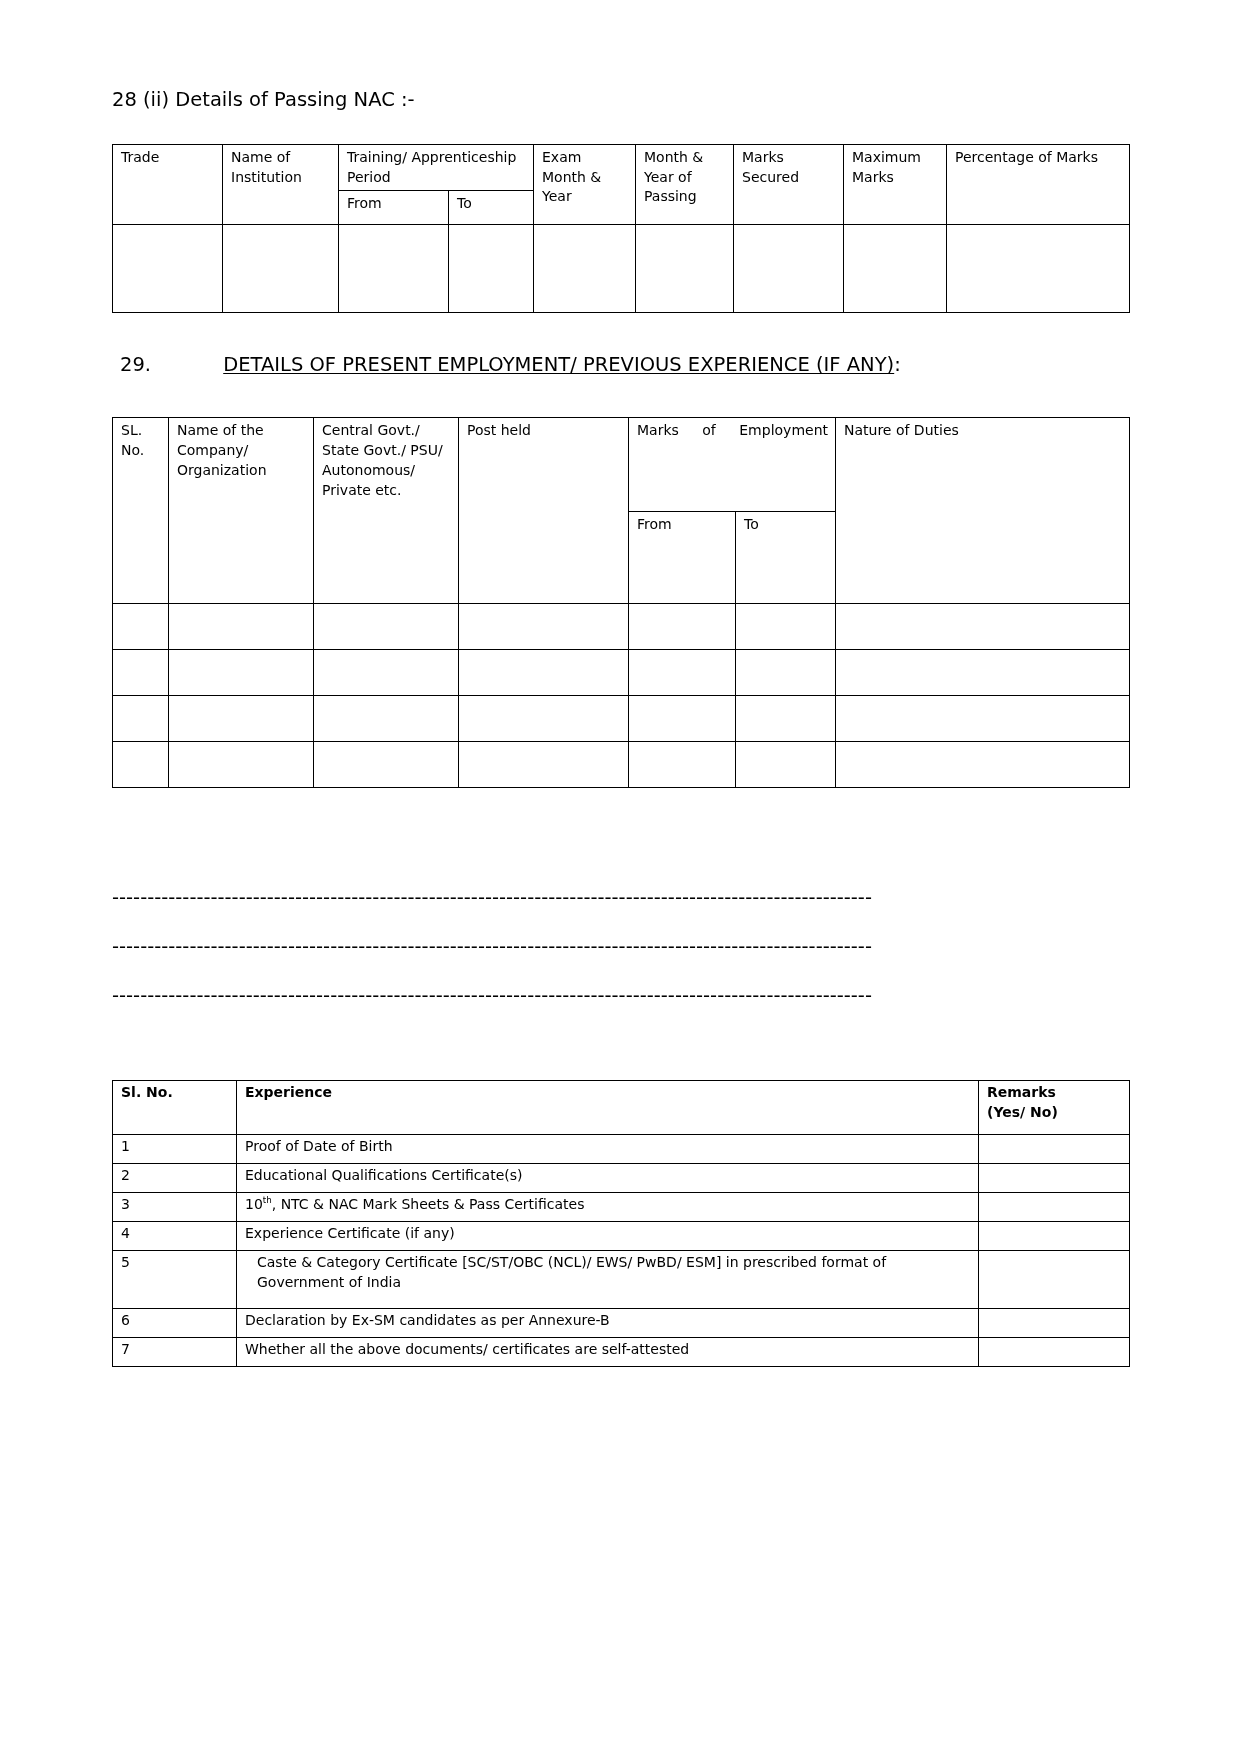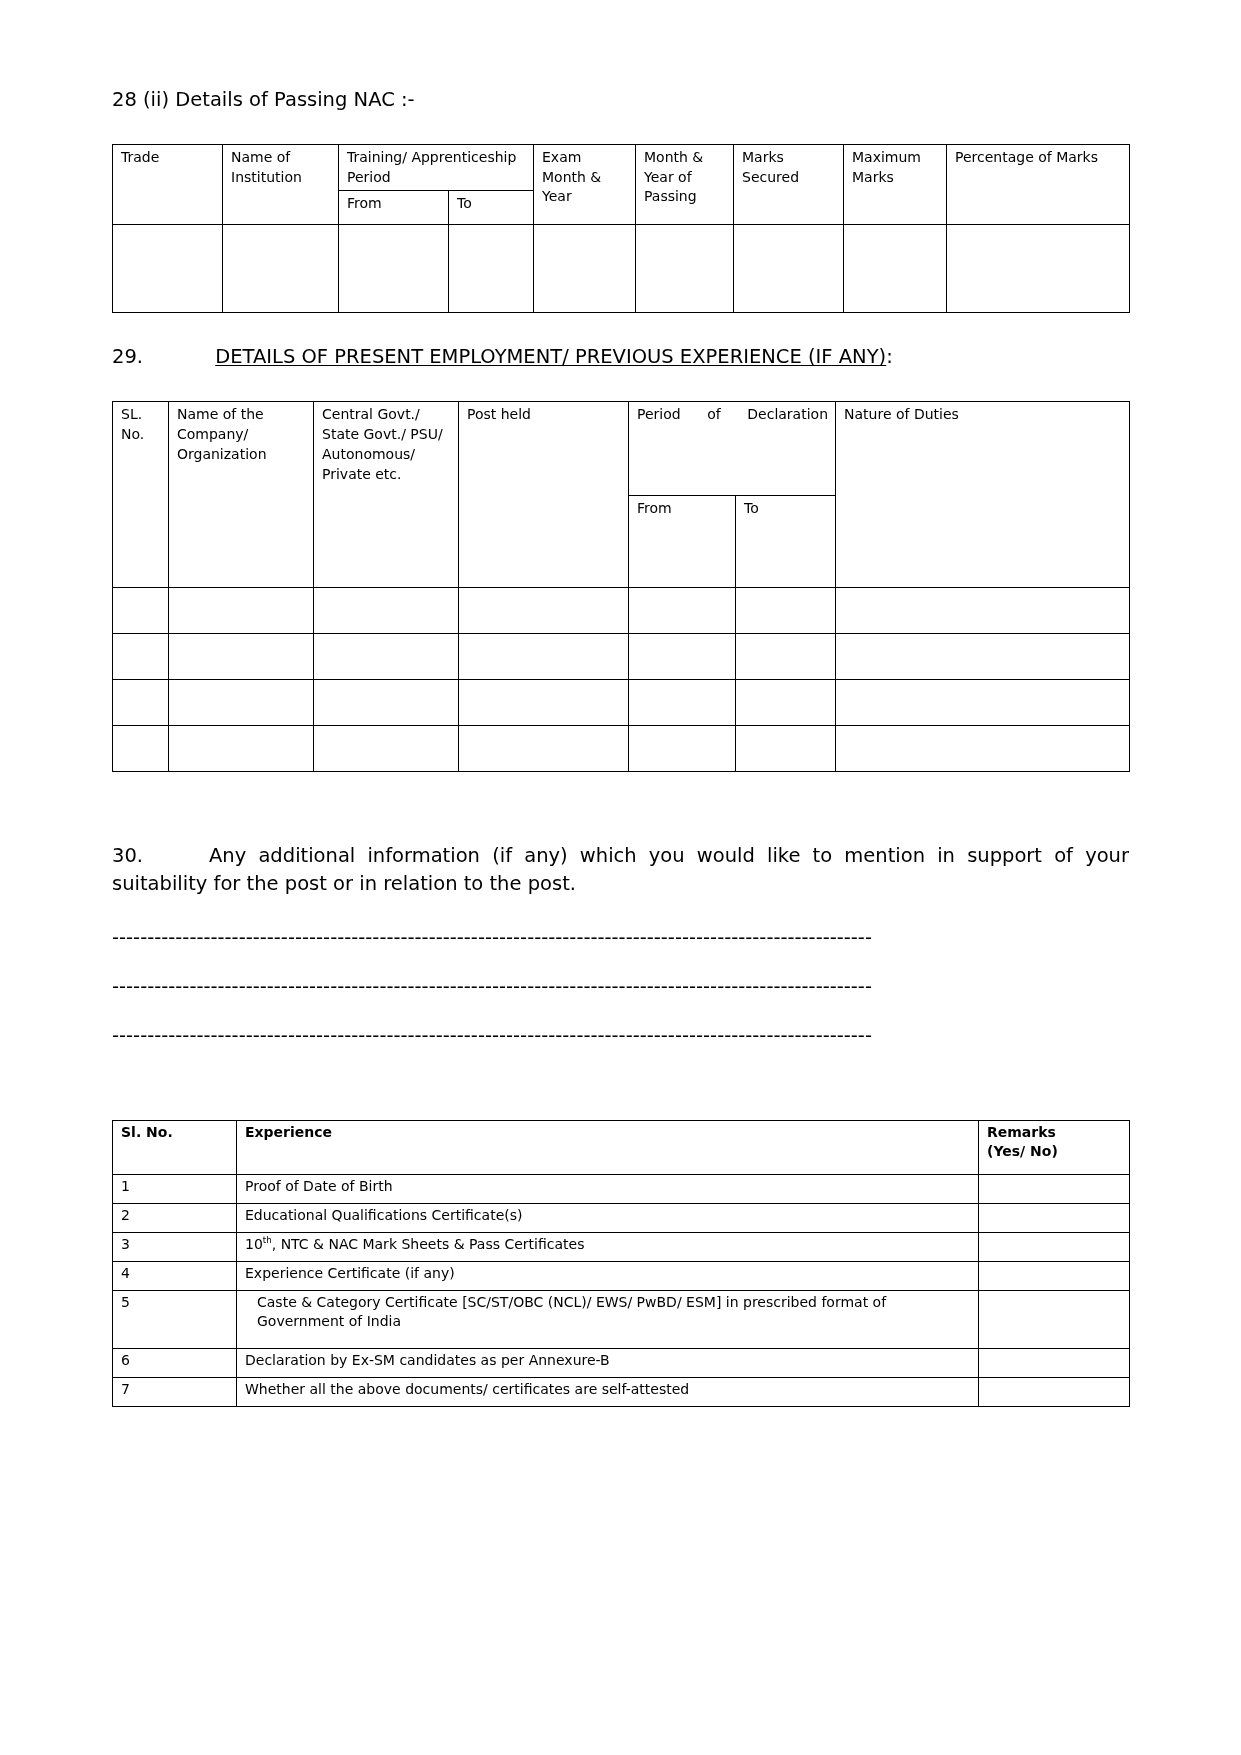--- a/index.html
+++ b/index.html
@@ -24,21 +24,21 @@
 
   
   .para {
     font-size: 19.5px;
     line-height: 1.42;
     margin: 0;
   }
   .heading-line {
     font-size: 19.5px;
     line-height: 1.42;
-    margin: 0;
+    margin: 8px;
     white-space: nowrap;
   }
   .u { text-decoration: underline; text-underline-offset: 2px; }
   .gap-md { height: 30px; }
   .gap-lg { height: 40px; }
 
   
   table.grid {
     border-collapse: collapse;
     width: 1017px;
@@ -161,21 +161,21 @@
       <col style="width:100px">
       <col style="width:294px">
     </colgroup>
     <tbody>
       <tr>
         <td class="hdr-tall" rowspan="2">SL. No.</td>
         <td class="hdr-tall justify-blk" rowspan="2">Name of the Company/ Organization</td>
         <td class="hdr-tall" rowspan="2">Central Govt./ State Govt./ PSU/ Autonomous/ Private etc.</td>
         <td class="hdr-tall" rowspan="2">Post held</td>
         <td class="per-emp-top justify-blk" colspan="2">
-          <span style="display:block;text-align:justify;text-align-last:justify;">Period of Declaration</span>
+          <span style="display:block;text-align:justify;text-align-last:justify;">Marks of Employment</span>
         </td>
         <td class="hdr-tall" rowspan="2">Nature of Duties</td>
       </tr>
       <tr>
         <td class="sub-from-to">From</td>
         <td class="sub-from-to">To</td>
       </tr>
       <tr class="empty-row">
         <td></td>
         <td></td>
@@ -213,23 +213,20 @@
         <td></td>
       </tr>
     </tbody>
   </table>
 
   <div class="gap-lg"></div>
 
 
   <div class="gap-md"></div>
 
-  <p class="para" style="text-align:justify;width:1017px;">
-    <span>30.</span><span class="indent-30"></span><span>Any additional information (if any) which you would like to mention in support of your suitability for the post or in relation to the post.</span>
-  </p>
 
   <div class="gap-md"></div>
 
   <p class="dash-line">------------------------------------------------------------------------------------------------------------</p>
   <div class="dash-gap"></div>
   <p class="dash-line">------------------------------------------------------------------------------------------------------------</p>
   <div class="dash-gap"></div>
   <p class="dash-line">------------------------------------------------------------------------------------------------------------</p>
 
   <div class="gap-lg"></div>

